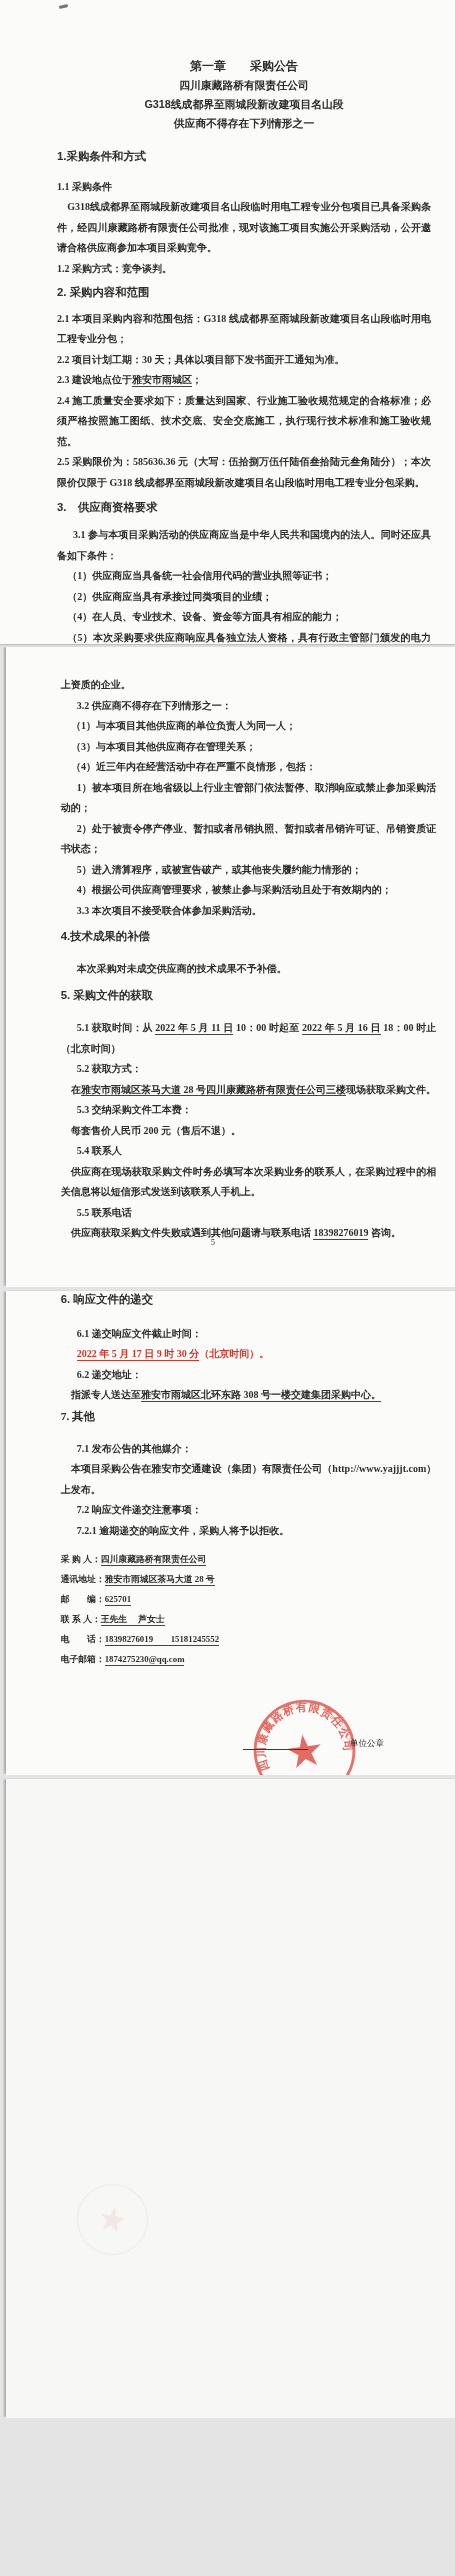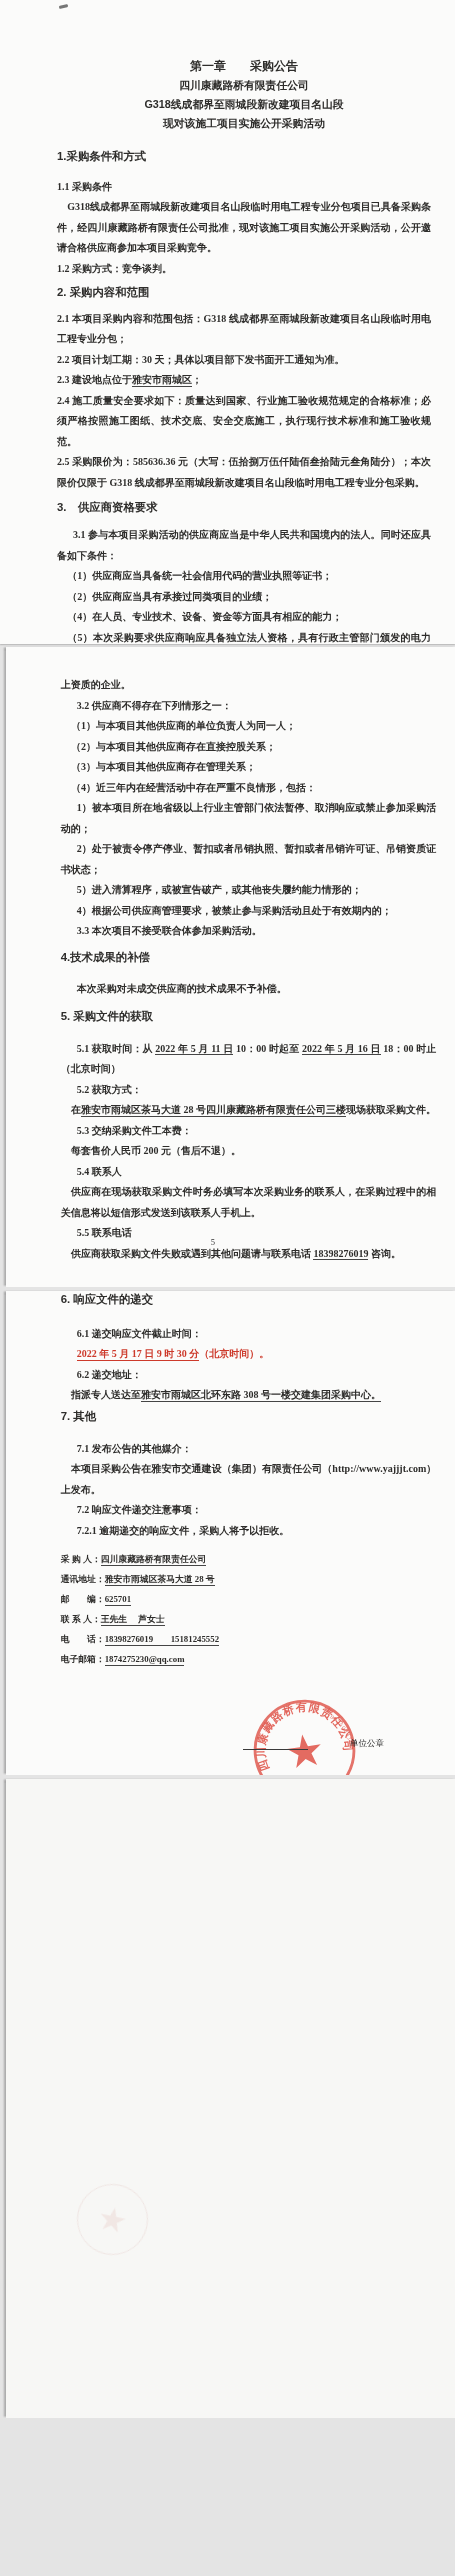--- a/index.html
+++ b/index.html
@@ -23,21 +23,21 @@
   .p{font-size:10px;line-height:20.5px;text-align:justify;margin:0;font-weight:bold;}
   .in1{text-indent:10.2px;}
   .in2{text-indent:16px;}
   .u{border-bottom:0.9px solid #454545;padding-bottom:0.6px;}
   .red{color:#cd3a2b;}
   .red .u{border-bottom-color:#cd3a2b;}
 
   .mt26{margin-top:15px;} .mt24{margin-top:13.7px;} .mt20{margin-top:11.4px;}
   .mt16{margin-top:9px;} .mt14{margin-top:8px;} .mt12{margin-top:6.8px;}
   .mt10{margin-top:5.7px;} .mt8{margin-top:4.6px;}  .mt6{margin-top:3.4px;}
-  .mt4{margin-top:2.3px;}   .mt28{margin-top:16px;}
+  .mt4{margin-top:2.3px;font-family:Liberation Serif, serif;}   .mt28{margin-top:16px;}
 
   .pageno{position:absolute;font-size:8.5px;color:#333;}
   .p1 .pageno{left:207px;top:593px;}
   .p2 .pageno{left:205px;top:590px;}
   .p3 .pageno{left:143px;top:587px;}
 
   .scan-mark{position:absolute;left:59px;top:4.6px;width:9px;height:2.8px;background:#4a4a4a;
              transform:rotate(-14deg);border-radius:1.1px;opacity:.75;}
 
   .contact{margin-top:8px;}
@@ -62,21 +62,21 @@
 
 <div class="doc">
 
   <section class="page p1">
     <div class="scan-mark"></div>
     <div class="body">
       <div class="title-wrap">
         <div class="t1">第一章　　采购公告</div>
         <div class="t2">四川康藏路桥有限责任公司</div>
         <div class="t2">G318线成都界至雨城段新改建项目名山段</div>
-        <div class="t2">现对该施工项目实施公开采购活动</div>
+        <div class="t2">供应商不得存在下列情形之一</div>
       </div>
 
       <h2 class="h mt26">1.采购条件和方式</h2>
       <p class="p mt20">1.1 采购条件</p>
       <p class="p in1">G318线成都界至雨城段新改建项目名山段临时用电工程专业分包项目已具备采购条件，经四川康藏路桥有限责任公司批准，现对该施工项目实施公开采购活动，公开邀请合格供应商参加本项目采购竞争。</p>
       <p class="p">1.2 采购方式：竞争谈判。</p>
 
       <h2 class="h mt8">2. 采购内容和范围</h2>
       <p class="p mt14">2.1 本项目采购内容和范围包括：G318 线成都界至雨城段新改建项目名山段临时用电工程专业分包；</p>
       <p class="p">2.2 项目计划工期：30 天；具体以项目部下发书面开工通知为准。</p>
@@ -92,21 +92,20 @@
       <p class="p in1">（5）本次采购要求供应商响应具备独立法人资格，具有行政主管部门颁发的电力工程施工总承包三级及以上资质或市政公用工程施工总承包三级及以上资质或城市及道路照明专业承包三级及</p>
     </div>
     <div class="pageno">4</div>
   </section>
 
   <section class="page p2 inset">
     <div class="body">
       <p class="p">上资质的企业。</p>
       <p class="p in2">3.2 供应商不得存在下列情形之一：</p>
       <p class="p in1">（1）与本项目其他供应商的单位负责人为同一人；</p>
-      <p class="p in1">（2）与本项目其他供应商存在直接控股关系；</p>
       <p class="p in1">（3）与本项目其他供应商存在管理关系；</p>
       <p class="p in1">（4）近三年内在经营活动中存在严重不良情形，包括：</p>
       <p class="p in2">1）被本项目所在地省级以上行业主管部门依法暂停、取消响应或禁止参加采购活动的；</p>
       <p class="p in2">2）处于被责令停产停业、暂扣或者吊销执照、暂扣或者吊销许可证、吊销资质证书状态；</p>
       <p class="p in2">5）进入清算程序，或被宣告破产，或其他丧失履约能力情形的；</p>
       <p class="p in2">4）根据公司供应商管理要求，被禁止参与采购活动且处于有效期内的；</p>
       <p class="p in2">3.3 本次项目不接受联合体参加采购活动。</p>
 
       <h2 class="h mt12">4.技术成果的补偿</h2>
       <p class="p in2 mt24">本次采购对未成交供应商的技术成果不予补偿。</p>

